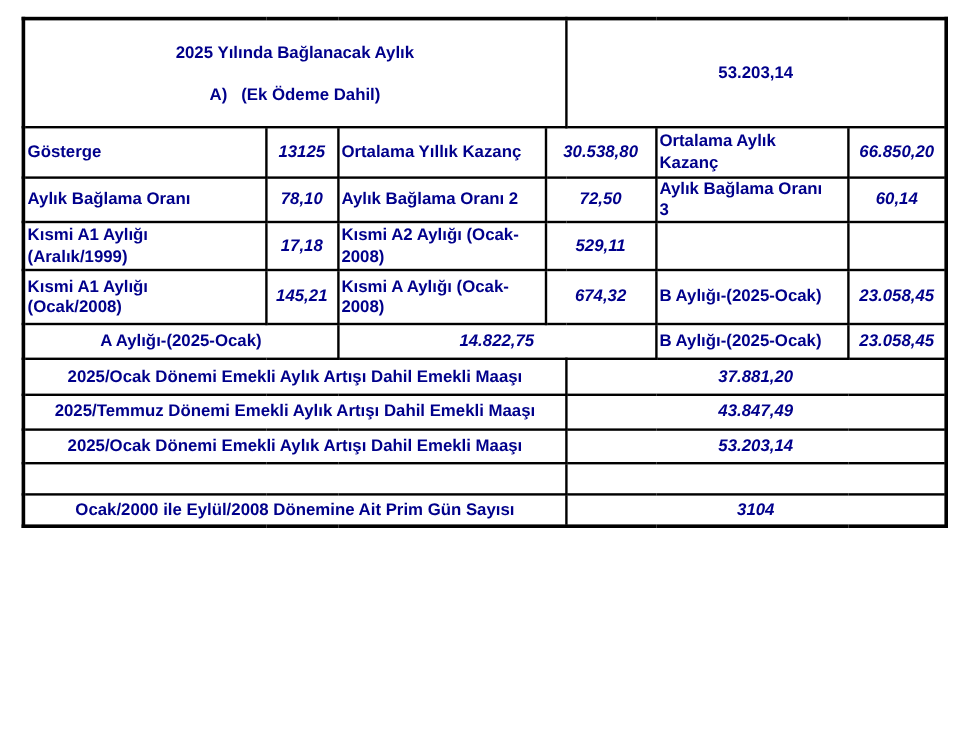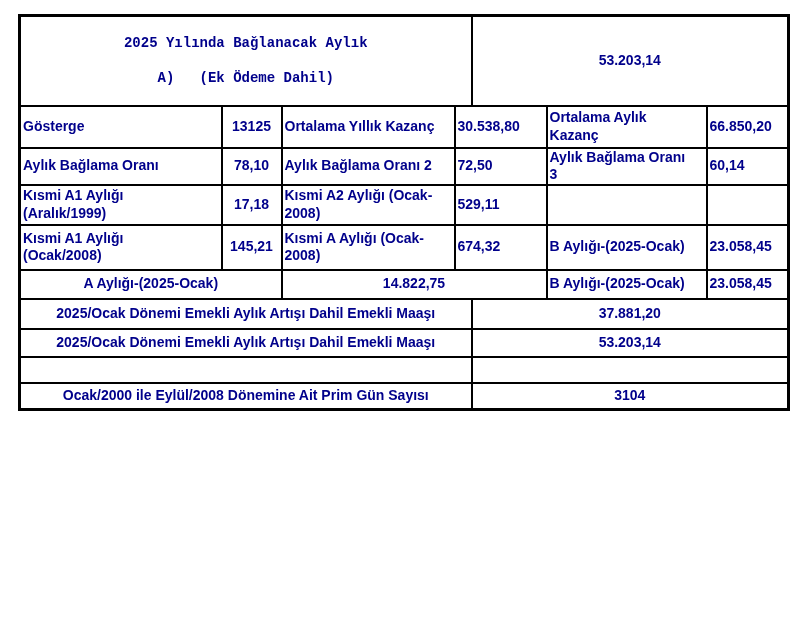--- a/index.html
+++ b/index.html
@@ -49,36 +49,36 @@
   tr.r12 td { height: 23px; border-top: 3px solid #000; border-bottom: 3px solid #000; }
   tr.r13 td { height: 25px; }
   tr.r14 td { height: 24px; }
   tr.r15 td { height: 24px; }
   tr.r16 td { height: 27px; }
 
   td.title-cell {
     text-align: center;
     font-size: 17px;
     line-height: 1.4;
-    font-family: Liberation Mono, monospace;
   }
   td.title-cell .pre { white-space: pre-wrap; }
   td.big-val {
     text-align: center;
     font-size: 17px;
   }
   td.lbl {
     text-align: left;
     padding-left: 6px;
   }
   td.val {
     color: #990099;
+    font-style: italic;
   }
   td.val-c { text-align: center; }
-  td.val-l { text-align: left; padding-left: 7px; }
+  td.val-l { text-align: center; padding-left: 7px; }
   td.ctr   { text-align: center; padding-left: 2px; }
 </style>
 </head>
 <body>
 
 <table class="pension">
   <colgroup>
     <col style="width:202px">
     <col style="width:60px">
     <col style="width:173px">
@@ -143,20 +143,24 @@
     <td colspan="2" class="lbl ctr">A Aylığı-(2025-Ocak)</td>
     <td colspan="3" class="val ctr">14.822,75</td>
     <td class="lbl">B Aylığı-(2025-Ocak)</td>
     <td class="val val-l">23.058,45</td>
   </tr>
 
   <tr class="r7">
     <td colspan="4" class="lbl ctr">2025/Ocak Dönemi Emekli Aylık Artışı Dahil Emekli Maaşı</td>
     <td colspan="3" class="val ctr">37.881,20</td>
   </tr>
+  <tr class="r8">
+    <td colspan="4" class="lbl ctr">2025/Temmuz Dönemi Emekli Aylık Artışı Dahil Emekli Maaşı</td>
+    <td colspan="3" class="val ctr">43.847,49</td>
+  </tr>
   <tr class="r10">
     <td colspan="4" class="lbl ctr">2025/Ocak Dönemi Emekli Aylık Artışı Dahil Emekli Maaşı</td>
     <td colspan="3" class="val ctr">53.203,14</td>
   </tr>
 
   <tr class="r11">
     <td colspan="4"></td>
     <td colspan="3"></td>
   </tr>
 

